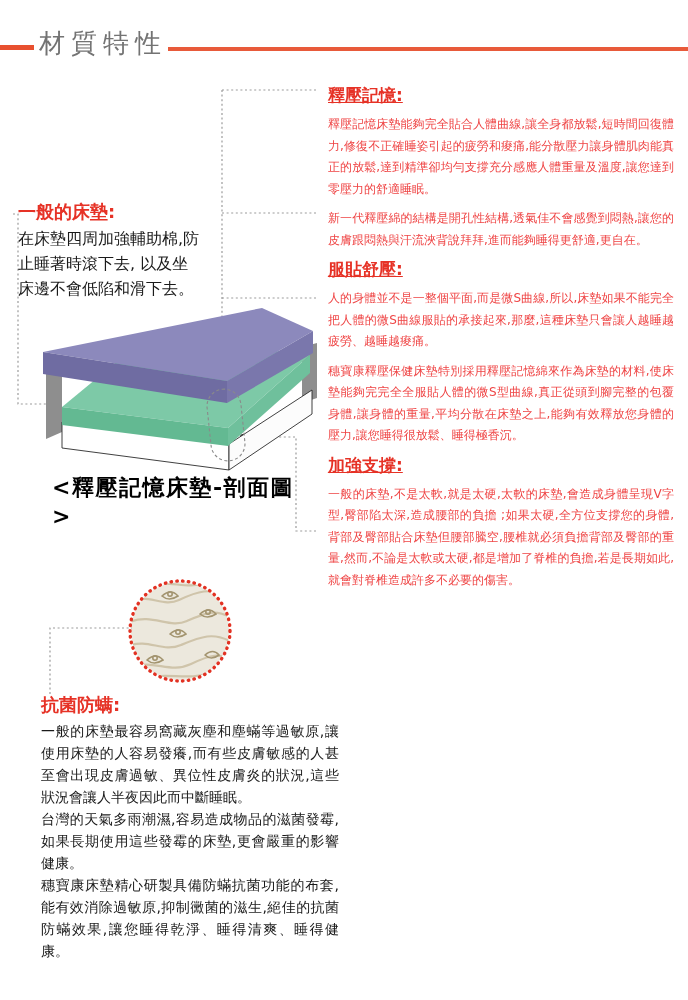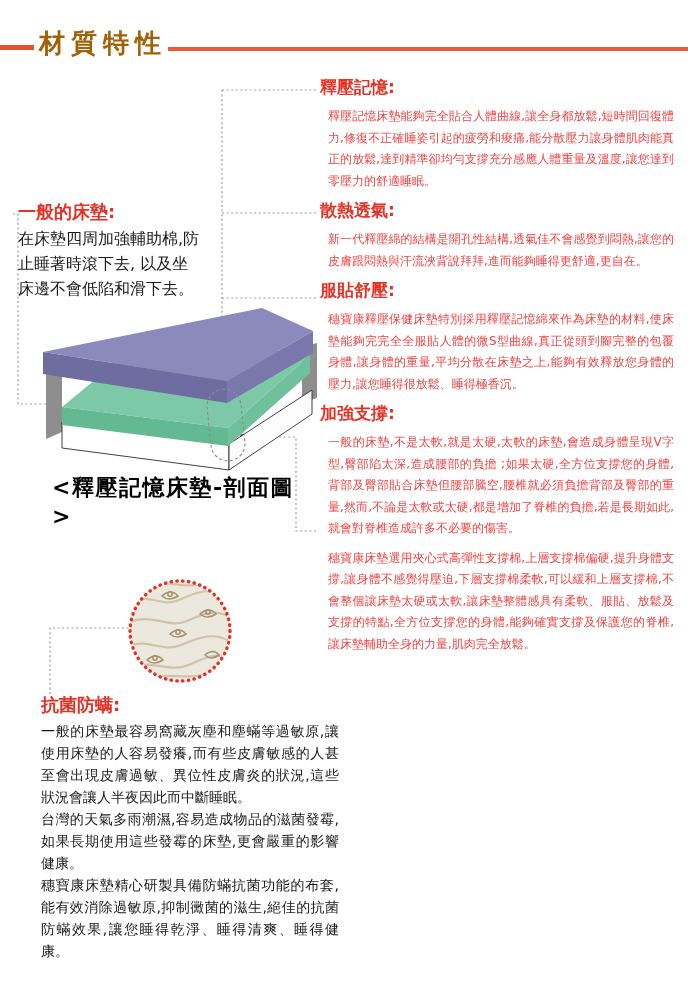--- a/index.html
+++ b/index.html
@@ -1,40 +1,40 @@
 <!DOCTYPE html>
 <html lang="zh-Hant"><head>
 <meta charset="utf-8">
 <style>
   html,body{margin:0;padding:0;background:#ffffff;}
   .page{position:relative;width:688px;height:1000px;overflow:hidden;background:#fff;
         font-family:"DejaVu Sans",sans-serif;color:#1a1a1a;}
   svg{position:absolute;left:0;top:0;}
   
   .accent-short{position:absolute;left:0;top:45px;width:34px;height:5px;background:#e8502f;}
-  .page-title{position:absolute;left:39px;top:26px;margin:0;font-size:26px;font-weight:bold;
-              letter-spacing:6px;color:#a16207;}
+  .page-title{position:absolute;left:39px;top:26px;margin:0;font-size:26px;font-weight:normal;
+              letter-spacing:6px;color:#737373;}
   .accent-long{position:absolute;left:168px;top:47px;width:520px;height:4px;background:#e85a3a;}
   
   h2.sec-h{margin:0;font-size:17px;line-height:21px;font-weight:bold;color:#e63226;}
   p.sec-p{margin:8px;font-size:12px;line-height:21.5px;color:#ef4444;text-align:justify;}
   
   .support-sec{position:absolute;left:18px;top:201px;width:182px;}
   .support-sec h2{margin:0 0 3px 0;font-size:18px;line-height:22px;font-weight:bold;color:#e63226;}
   .support-sec p{margin:0;font-size:16px;line-height:25px;color:#1a1a1a;}
   .diagram-caption{position:absolute;left:52px;top:473px;width:260px;
                    font-family:"DejaVu Serif",serif;font-weight:bold;font-size:22px;
                    letter-spacing:1.5px;color:#000;}
   .anti-sec{position:absolute;left:9px;top:694px;width:298px;margin-left:32px;}
   .anti-sec h2{margin:0 0 4px 0;font-size:18px;line-height:22px;font-weight:bold;color:#e63226;}
   .anti-sec p{margin:0;font-size:14px;line-height:22px;color:#1a1a1a;text-align:justify;}
   
   .right-col{position:absolute;left:320px;top:77px;width:362px;}
   .right-col section{margin:0;}
-  .right-col h2{margin:0;}
+  .right-col h2{margin:8px;text-decoration:underline;}
 </style>
 </head>
 <body>
 
 <div class="page">
 
   <svg width="688" height="1000" viewBox="0 0 688 1000" aria-hidden="true">
     <defs>
       <clipPath id="fabclip">
           <circle cx="180" cy="631" r="49"></circle>
@@ -120,27 +120,26 @@
     <p>台灣的天氣多雨潮濕,容易造成物品的滋菌發霉,如果長期使用這些發霉的床墊,更會嚴重的影響健康。</p>
     <p>穗寶康床墊精心研製具備防蟎抗菌功能的布套,能有效消除過敏原,抑制黴菌的滋生,絕佳的抗菌防蟎效果,讓您睡得乾淨、睡得清爽、睡得健康。</p>
   </section>
 
   <div class="right-col">
     <section>
       <h2 class="sec-h">釋壓記憶:</h2>
       <p class="sec-p">釋壓記憶床墊能夠完全貼合人體曲線,讓全身都放鬆,短時間回復體力,修復不正確睡姿引起的疲勞和痠痛,能分散壓力讓身體肌肉能真正的放鬆,達到精準卻均勻支撐充分感應人體重量及溫度,讓您達到零壓力的舒適睡眠。</p>
     </section>
     <section>
-      <h2 class="sec-h">散熱透氣:</h2>
       <p class="sec-p">新一代釋壓綿的結構是開孔性結構,透氣佳不會感覺到悶熱,讓您的皮膚跟悶熱與汗流浹背說拜拜,進而能夠睡得更舒適,更自在。</p>
     </section>
     <section>
       <h2 class="sec-h">服貼舒壓:</h2>
+      <p class="sec-p">人的身體並不是一整個平面,而是微S曲線,所以,床墊如果不能完全把人體的微S曲線服貼的承接起來,那麼,這種床墊只會讓人越睡越疲勞、越睡越痠痛。</p>
       <p class="sec-p">穗寶康釋壓保健床墊特別採用釋壓記憶綿來作為床墊的材料,使床墊能夠完完全全服貼人體的微S型曲線,真正從頭到腳完整的包覆身體,讓身體的重量,平均分散在床墊之上,能夠有效釋放您身體的壓力,讓您睡得很放鬆、睡得極香沉。</p>
     </section>
     <section>
       <h2 class="sec-h">加強支撐:</h2>
       <p class="sec-p">一般的床墊,不是太軟,就是太硬,太軟的床墊,會造成身體呈現V字型,臀部陷太深,造成腰部的負擔 ;如果太硬,全方位支撐您的身體,背部及臀部貼合床墊但腰部騰空,腰椎就必須負擔背部及臀部的重量,然而,不論是太軟或太硬,都是增加了脊椎的負擔,若是長期如此,就會對脊椎造成許多不必要的傷害。</p>
-      <p class="sec-p">穗寶康床墊選用夾心式高彈性支撐棉,上層支撐棉偏硬,提升身體支撐,讓身體不感覺得壓迫,下層支撐棉柔軟,可以緩和上層支撐棉,不會整個讓床墊太硬或太軟,讓床墊整體感具有柔軟、服貼、放鬆及支撐的特點,全方位支撐您的身體,能夠確實支撐及保護您的脊椎,讓床墊輔助全身的力量,肌肉完全放鬆。</p>
     </section>
   </div>
 
 </div>
 
 </body></html>

